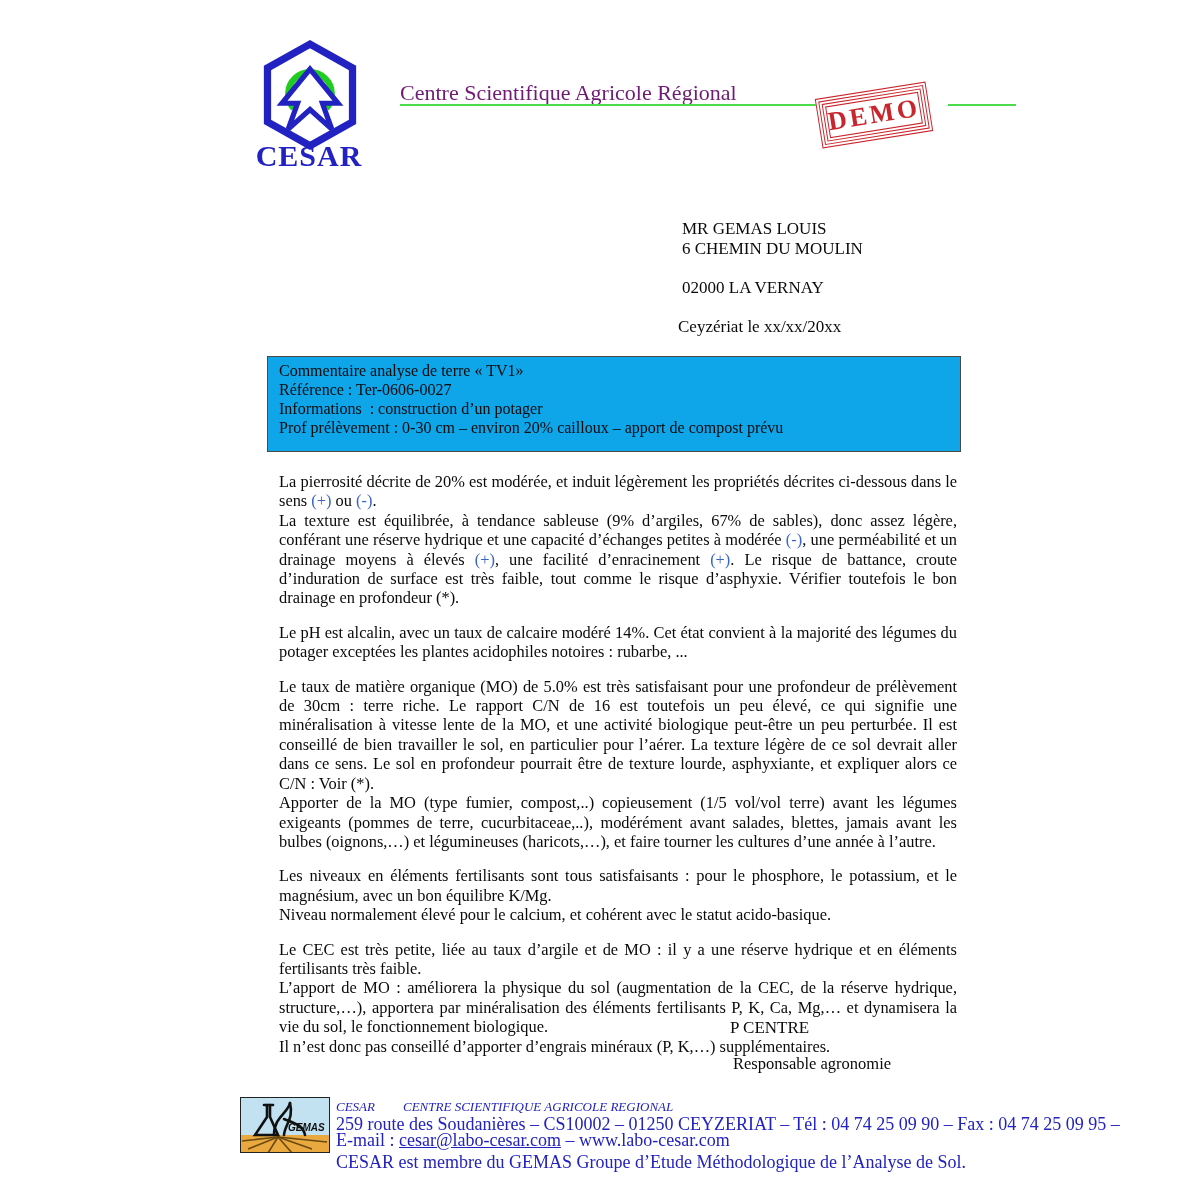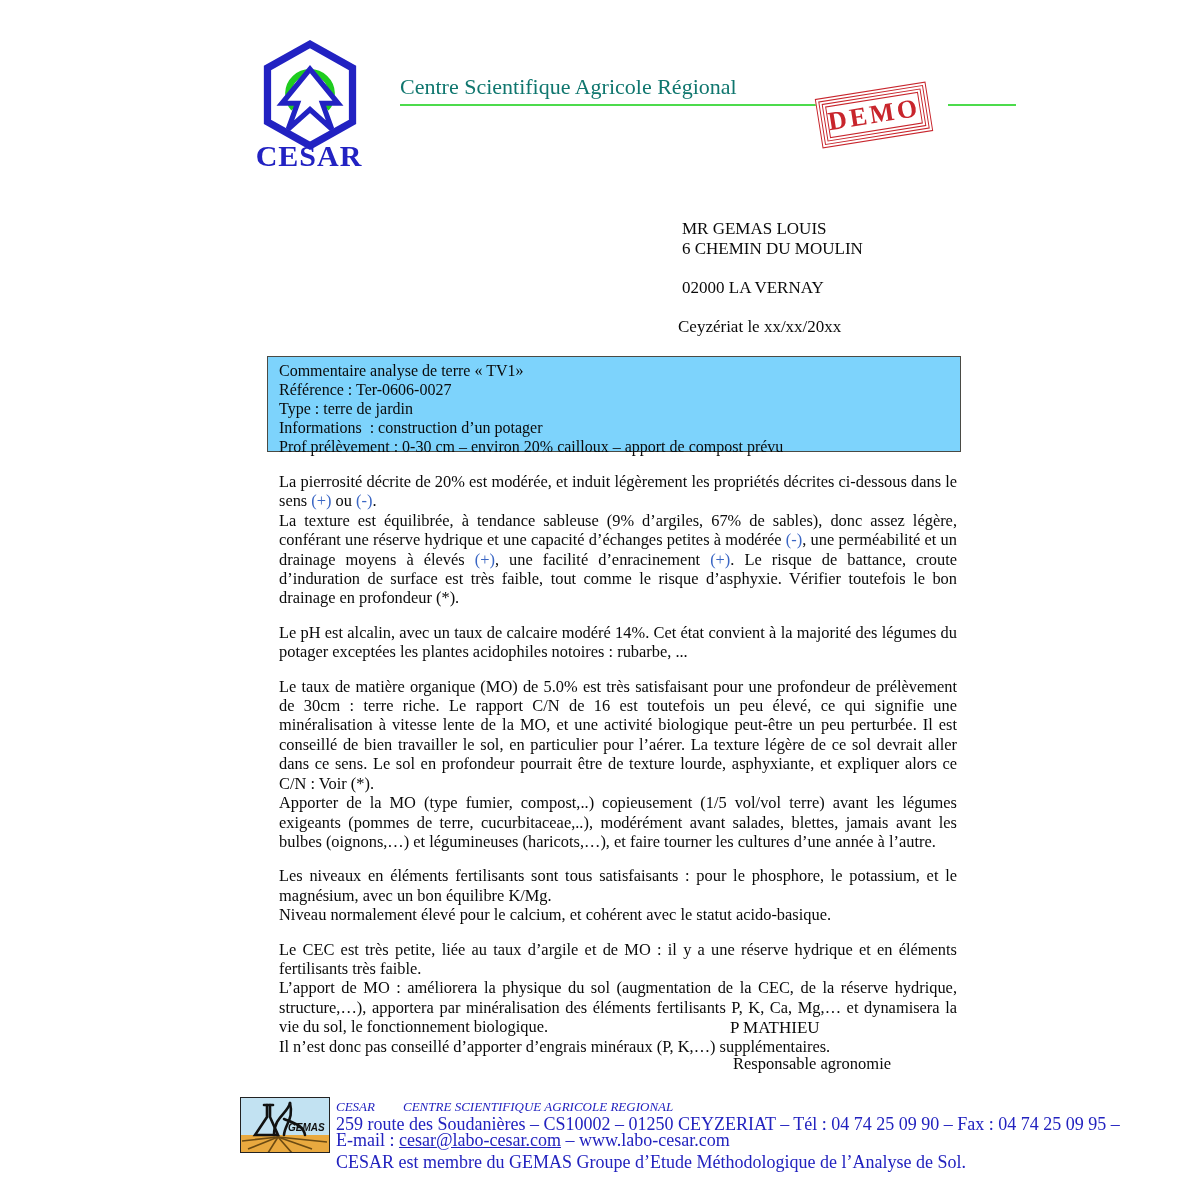--- a/index.html
+++ b/index.html
@@ -1,42 +1,42 @@
 <!DOCTYPE html>
 <html lang="fr"><head>
 <meta charset="utf-8">
 <style>
   html,body{margin:0;padding:0;background:#ffffff;}
   #page{position:relative;width:1200px;height:1200px;background:#fff;overflow:hidden;
         font-family:"Liberation Serif", serif;color:#0a0a0a;}
   .abs{position:absolute;}
 
   
-  .org-title{left:400px;top:74px;font-size:22px;color:#0f766e;}
+  .org-title{left:400px;top:80px;font-size:22px;color:#701a75;}
   .logo-wrap{left:258px;top:40px;width:104px;}
   .logo-text{left:250px;top:139px;width:118px;text-align:center;
              font-size:30px;font-weight:bold;color:#2222C2;letter-spacing:1px;}
   .rule{height:2px;background:#4CDB4C;}
   .rule-a{left:400px;top:104px;width:457px;}
   .rule-b{left:948px;top:104px;width:68px;}
   .stamp{left:818px;top:90px;width:112px;height:50px;background:#fff;
          border:4px double #C8252C;transform:rotate(-9deg);padding:2px;box-sizing:border-box;}
   .stamp-inner{width:100%;height:100%;border:4px double #C8252C;box-sizing:border-box;
          display:flex;align-items:center;justify-content:center;
          font-size:26px;font-weight:bold;color:#C8252C;letter-spacing:3px;}
 
   
   .addr{font-size:17px;}
   .addr-1{left:682px;top:219px;}
   .addr-2{left:682px;top:239px;}
   .addr-3{left:682px;top:278px;}
   .addr-4{left:678px;top:317px;}
 
   
-  .sum-box{left:267px;top:356px;width:694px;height:96px;background:#7dd3fc;
+  .sum-box{left:267px;top:356px;width:694px;height:96px;background:#0ea5e9;
            border:1px solid #4a4a44;box-sizing:border-box;padding:4px 8px 0 11px;}
   .box-line{font-size:16px;line-height:19px;white-space:pre-wrap;}
 
   
   .body-text{left:279px;top:472px;width:678px;font-size:16.4px;line-height:19.4px;
              text-align:justify;}
   .para{margin:0 0 15px 0;}
   .accent{color:#3A66C4;}
 
   
@@ -75,34 +75,33 @@
   </div>
 
   <div class="abs addr addr-1">MR GEMAS LOUIS</div>
   <div class="abs addr addr-2">6 CHEMIN DU MOULIN</div>
   <div class="abs addr addr-3">02000 LA VERNAY</div>
   <div class="abs addr addr-4">Ceyzériat le xx/xx/20xx</div>
 
   <div class="abs sum-box">
     <div class="box-line">Commentaire analyse de terre « TV1»</div>
     <div class="box-line">Référence : Ter-0606-0027</div>
-    <div class="box-line">Type : terre de jardin</div>
     <div class="box-line">Informations  : construction d’un potager</div>
     <div class="box-line">Prof prélèvement : 0-30 cm – environ 20% cailloux – apport de compost prévu</div>
   </div>
 
   <div class="abs body-text">
       <p class="para"><span>La pierrosité décrite de 20% est modérée, et induit légèrement les propriétés décrites ci-dessous dans le sens </span><span class="accent">(+)</span><span> ou </span><span class="accent">(-)</span><span>.</span><br><span>La texture est équilibrée, à tendance sableuse (9% d’argiles, 67% de sables), donc assez légère, conférant une réserve hydrique et une capacité d’échanges petites à modérée </span><span class="accent">(-)</span><span>, une perméabilité et un drainage moyens à élevés </span><span class="accent">(+)</span><span>, une facilité d’enracinement </span><span class="accent">(+)</span><span>. Le risque de battance, croute d’induration de surface est très faible, tout comme le risque d’asphyxie. Vérifier toutefois le bon drainage en profondeur (*).</span></p>
       <p class="para"><span>Le pH est alcalin, avec un taux de calcaire modéré 14%. Cet état convient à la majorité des légumes du potager exceptées les plantes acidophiles notoires : rubarbe, ...</span></p>
       <p class="para"><span>Le taux de matière organique (MO) de 5.0% est très satisfaisant pour une profondeur de prélèvement de 30cm : terre riche. Le rapport C/N de 16 est toutefois un peu élevé, ce qui signifie une minéralisation à vitesse lente de la MO, et une activité biologique peut-être un peu perturbée. Il est conseillé de bien travailler le sol, en particulier pour l’aérer. La texture légère de ce sol devrait aller dans ce sens. Le sol en profondeur pourrait être de texture lourde, asphyxiante, et expliquer alors ce C/N : Voir (*).</span><br><span>Apporter de la MO (type fumier, compost,..) copieusement (1/5 vol/vol terre) avant les légumes exigeants (pommes de terre, cucurbitaceae,..), modérément avant salades, blettes, jamais avant les bulbes (oignons,…) et légumineuses (haricots,…), et faire tourner les cultures d’une année à l’autre.</span></p>
       <p class="para"><span>Les niveaux en éléments fertilisants sont tous satisfaisants : pour le phosphore, le potassium, et le magnésium, avec un bon équilibre K/Mg.</span><br><span>Niveau normalement élevé pour le calcium, et cohérent avec le statut acido-basique.</span></p>
       <p class="para"><span>Le CEC est très petite, liée au taux d’argile et de MO : il y a une réserve hydrique et en éléments fertilisants très faible.</span><br><span>L’apport de MO : améliorera la physique du sol (augmentation de la CEC, de la réserve hydrique, structure,…), apportera par minéralisation des éléments fertilisants P, K, Ca, Mg,… et dynamisera la vie du sol, le fonctionnement biologique.</span><br><span>Il n’est donc pas conseillé d’apporter d’engrais minéraux (P, K,…) supplémentaires.</span></p>
     </div>
 
-  <div class="abs sig-name">P MATHIEU</div>
+  <div class="abs sig-name">P CENTRE</div>
   <div class="abs sig-role">Responsable agronomie</div>
 
   <div class="abs gemas">
     <svg width="90" height="56" viewBox="0 0 90 56">
       <rect x="0" y="0" width="90" height="38" fill="#C2E2F2"></rect>
       <rect x="0" y="38" width="90" height="18" fill="#E9A93F"></rect>
       <g stroke="#6B4A12" stroke-width="1.6">
         <line x1="38" y1="40" x2="2" y2="44"></line>
         <line x1="38" y1="40" x2="8" y2="52"></line>
         <line x1="38" y1="40" x2="28" y2="56"></line>

